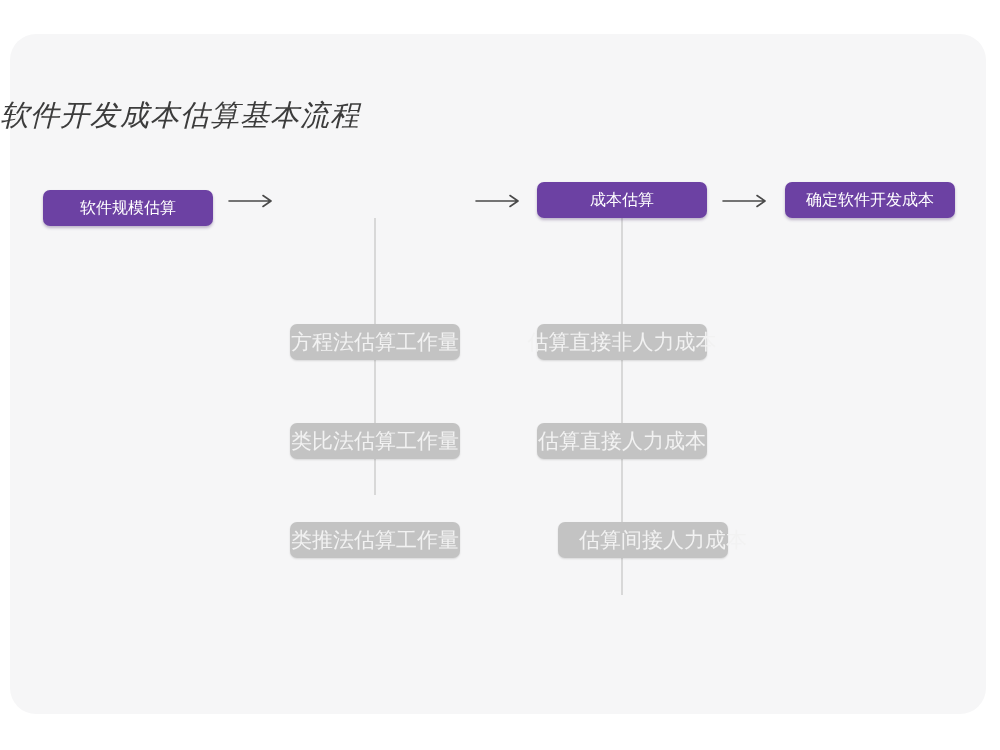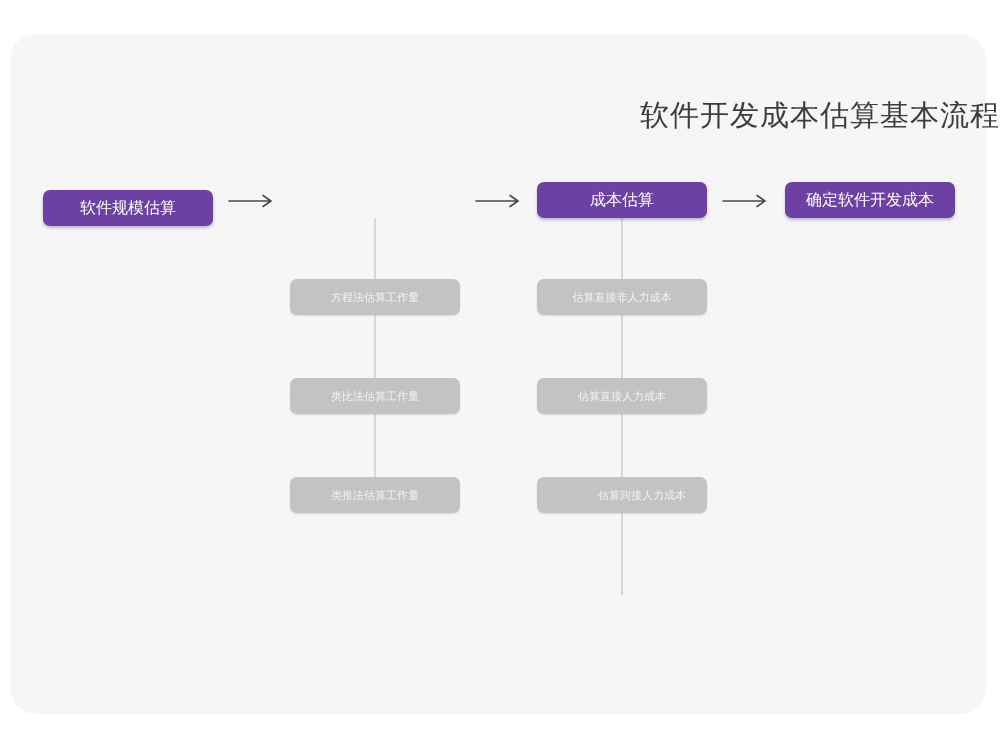--- a/index.html
+++ b/index.html
@@ -22,25 +22,26 @@
     width: 976px;
     height: 680px;
     background: var(--card-bg, #f6f6f7);
     border-radius: 26px;
   }
   .title {
     position: absolute;
     left: 0;
     top: 96px;
     width: 100%;
-    text-align: right;
+    text-align: left;
     font-size: 29px;
     letter-spacing: 1px;
     color: var(--title-text, #3c3c3c);
     z-index: 2;
+    font-style: italic;
   }
   .node {
     position: absolute;
     width: 170px;
     height: 36px;
     display: flex;
     align-items: center;
     justify-content: center;
     border-radius: 7px;
     box-sizing: border-box;
@@ -49,22 +50,23 @@
   }
   .stage {
     background: var(--accent-purple, #6c41a3);
     color: #ffffff;
     font-size: 16px;
     box-shadow: 0 2px 3px rgba(60, 30, 95, 0.30);
   }
   .sub {
     background: var(--node-gray, #c3c3c3);
     color: var(--node-text, #f2f2f2);
-    font-size: 11px;
+    font-size: 21px;
     box-shadow: 0 1px 2px rgba(0, 0, 0, 0.12);
+    margin-top: 45px;
   }
   .connector {
     position: absolute;
     width: 2px;
     background: var(--connector, #d8d8d8);
     z-index: 1;
   }
   .arrow {
     position: absolute;
     top: 183px;
@@ -84,21 +86,21 @@
   .arrow-1 { left: 213px; }
   .arrow-2 { left: 460px; }
   .arrow-3 { left: 707px; }
   .conn-work { left: 374px; top: 218px; height: 277px; }
   .conn-cost { left: 621px; top: 218px; height: 377px; }
   .sub-w1 { left: 290px; top: 279px; }
   .sub-w2 { left: 290px; top: 378px; text-align: center; }
   .sub-w3 { left: 290px; top: 477px; }
   .sub-c1 { left: 537px; top: 279px; }
   .sub-c2 { left: 537px; top: 378px; }
-  .sub-c3 { left: 537px; top: 477px; padding-left: 40px; }
+  .sub-c3 { left: 558px; top: 477px; padding-left: 40px; }
   .sub-c4 { left: 537px; top: 577px; }
 </style>
 </head>
 <body>
 
 <div class="canvas">
 
   <div class="card"></div>
 
   <div class="title">软件开发成本估算基本流程</div>

